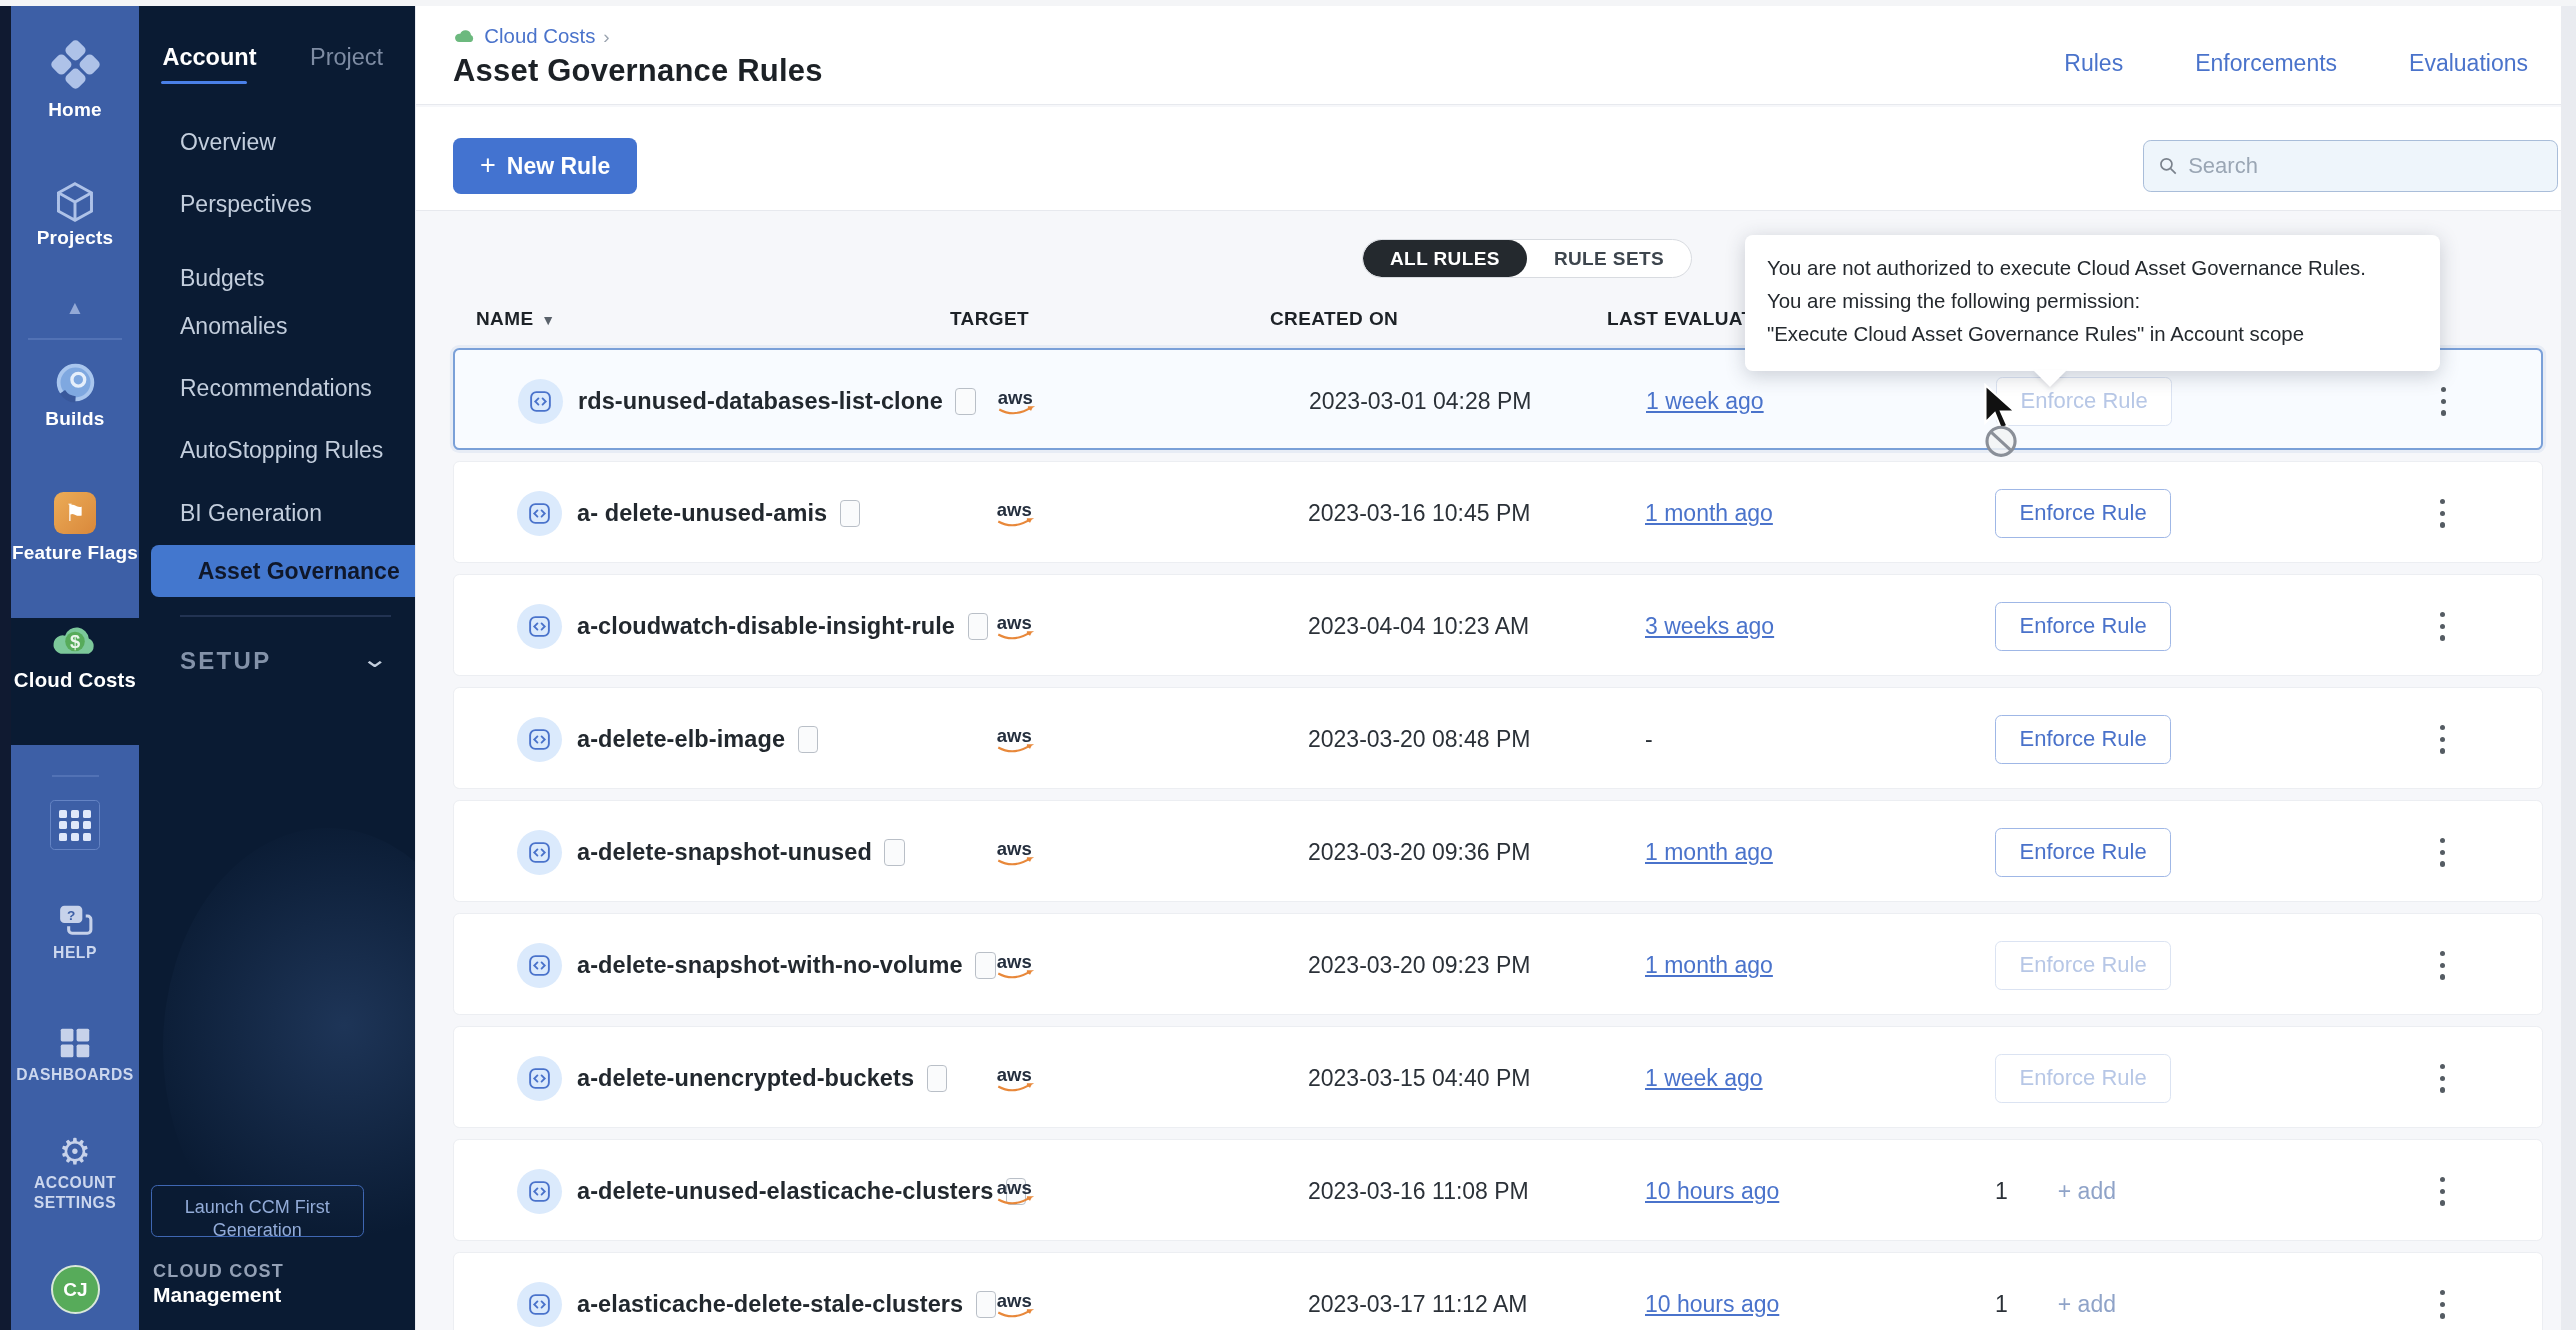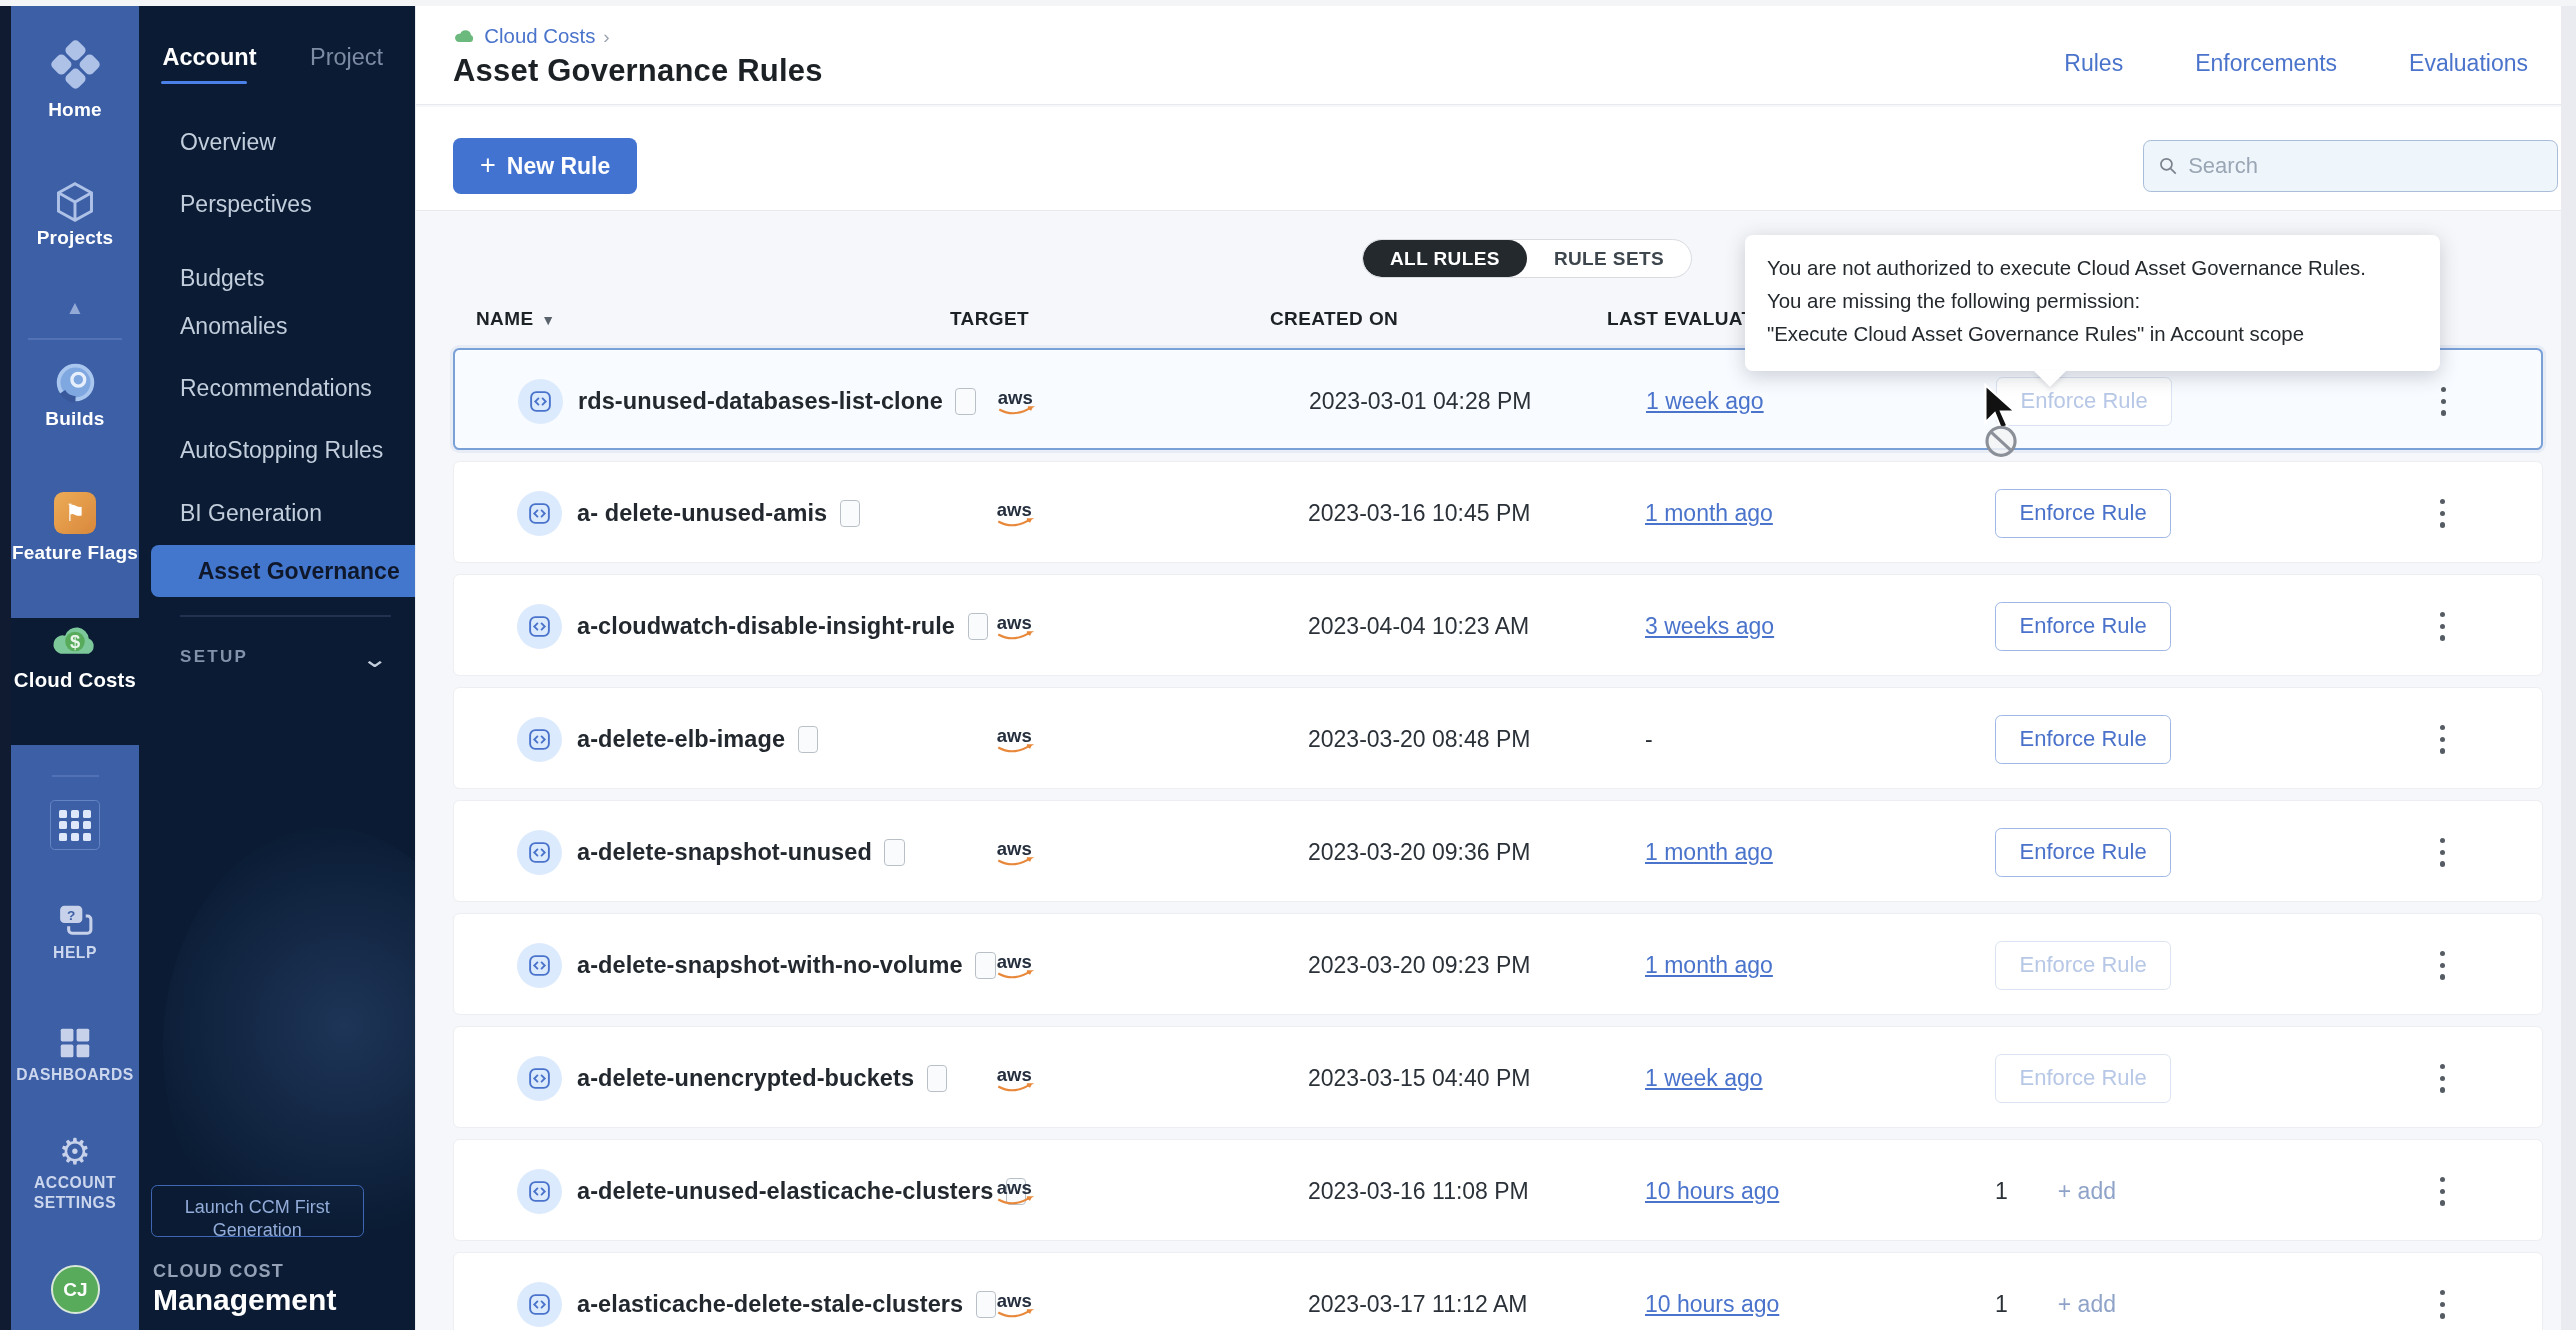--- a/index.html
+++ b/index.html
@@ -41,26 +41,26 @@
   .nav-tab.account { left:23.5px; color:#fff; font-weight:bold; }
   .nav-tab.project { left:171px; color:#7e8ca3; }
   .nav-tab-underline { position:absolute; left:22px; top:75px; width:86px; height:3.1px; background:#4a80e8; border-radius:1.6px; }
   .nav-list { position:absolute; inset:0; }
   .nav-item { position:absolute; left:0; width:276px; height:52px; display:flex; align-items:center; }
   .nav-item span { padding-left:41px; font-size:23px; color:#c3cedd; }
   .nav-item.active { left:11.7px; width:265px; background:#4377CE; border-radius:7.8px 0 0 7.8px; }
   .nav-item.active span { color:#0f172a; font-weight:bold; padding-left:47px; }
   .nav-divider { position:absolute; left:41px; top:609px; width:211px; height:1.6px; background:#223352; }
   .setup-row { position:absolute; left:0; top:636px; width:276px; height:34px; }
-  .setup-row .lbl { position:absolute; left:41px; top:4.7px; font-size:17px; letter-spacing:2.3px; color:#8392a9; font-weight:bold; }
+  .setup-row .lbl { position:absolute; left:41px; top:4.7px; font-size:24px; letter-spacing:2.3px; color:#8392a9; font-weight:bold; }
   .setup-row .chev { position:absolute; right:30px; top:3.1px; color:#c3cedd; font-size:23.5px; transform:scaleX(1.4); }
   .launch-btn { position:absolute; left:11.7px; top:1179px; width:213px; height:52px; border:1.6px solid #3f67b3; border-radius:6.3px;
                 color:#93acd9; font-size:18px; text-align:center; line-height:1.25; padding-top:10px; background:transparent; }
   .prod-kicker { position:absolute; left:14px; top:1255px; font-size:18px; letter-spacing:1.2px; color:#93a0b5; font-weight:bold; }
-  .prod-name { position:absolute; left:14px; top:1277px; font-size:30px; font-weight:bold; color:#fff; }
+  .prod-name { position:absolute; left:14px; top:1277px; font-size:21px; font-weight:bold; color:#fff; }
 
   
   .main { position:absolute; left:416px; top:6.3px; width:2145px; height:1324px; background:#F6F7FA; }
   .hdr { position:absolute; left:0; top:0; width:2145px; height:99px; background:#fff; border-bottom:1.6px solid #e7e9ee; }
   .crumb { position:absolute; left:37px; top:19px; display:flex; align-items:center; gap:7.8px; }
   .crumb a { font-size:20.4px; color:#4A73CB; text-decoration:none; }
   .crumb .sep { color:#9aa3af; font-size:19px; }
   .page-title { position:absolute; left:37px; top:47px; font-size:31px; font-weight:bold; color:#1c2126; letter-spacing:0.2px; }
   .hdr-links { position:absolute; right:33px; top:44px; display:flex; gap:72px; }
   .hdr-links a { font-size:23px; color:#4A73CB; text-decoration:none; }

